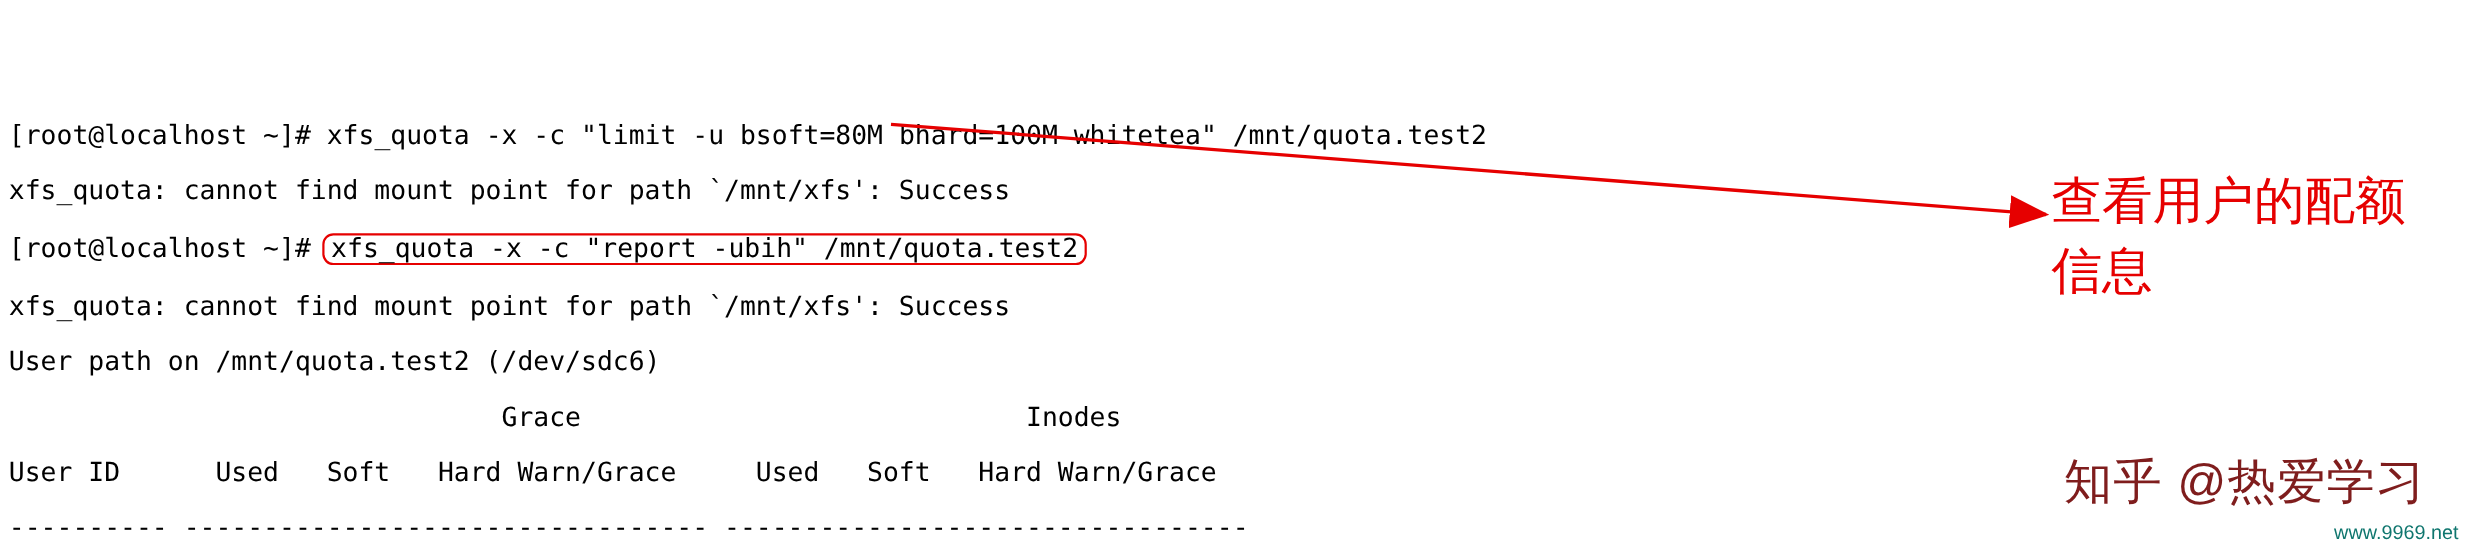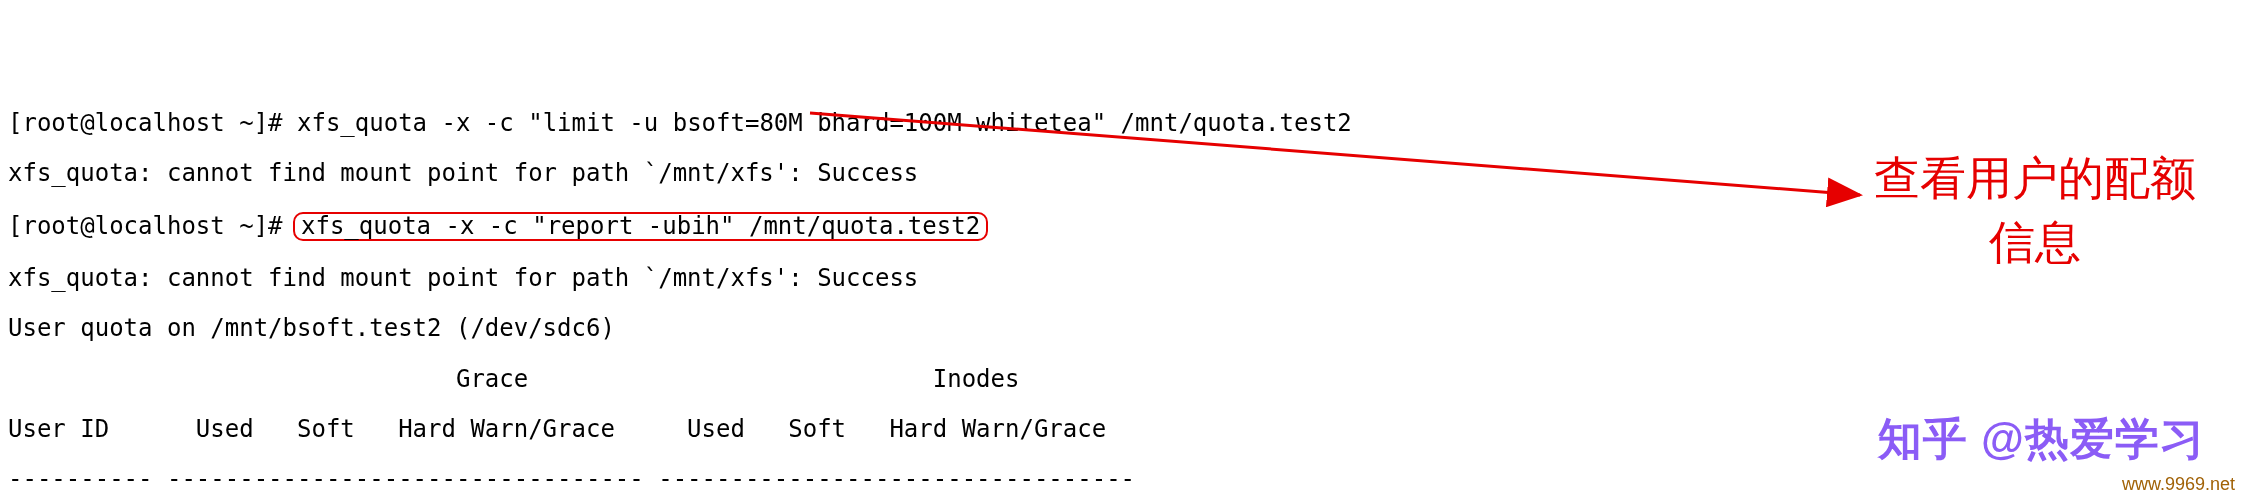--- a/index.html
+++ b/index.html
@@ -28,62 +28,61 @@
       border: 2px solid #e60000;
       border-radius: 10px;
       padding: 0px 6px;
       margin-left: -4px;
     }
     .annotation {
       position: absolute;
       right: 50px;
       top: 150px;
       color: #e60000;
-      font-family: Liberation Mono, monospace;
+      font-family: Liberation Sans, sans-serif;
       font-size: 46px;
       line-height: 1.4;
       white-space: normal;
       width: 340px;
-      text-align: center;
     }
     .arrow-svg {
       position: absolute;
       left: 800px;
       top: 105px;
       pointer-events: none;
     }
     .watermark-zhihu {
       position: absolute;
       right: 50px;
       bottom: 38px;
       font-family: "PingFang SC", "Microsoft YaHei", sans-serif;
       font-size: 44px;
-      color: #8b5cf6;
-      font-weight: 700;
+      color: #7f1d1d;
+      font-weight: 400;
       letter-spacing: 1px;
     }
     .watermark-url {
       position: absolute;
       right: 20px;
       bottom: 6px;
       font-family: Arial, sans-serif;
       font-size: 18px;
-      color: #a16207;
+      color: #0f766e;
     }
   </style>
 </head>
 <body>
 
 
 
 <span class="line"><span>[root@localhost ~]#</span> <span>xfs_quota -x -c "limit -u bsoft=80M bhard=100M whitetea" /mnt/quota.test2</span></span>
 <span class="line">xfs_quota: cannot find mount point for path `/mnt/xfs': Success</span>
 <span class="line"><span>[root@localhost ~]#</span> <span class="highlight-box">xfs_quota -x -c "report -ubih" /mnt/quota.test2</span></span>
 <span class="line">xfs_quota: cannot find mount point for path `/mnt/xfs': Success</span>
-<span class="line">User quota on /mnt/bsoft.test2 (/dev/sdc6)</span>
+<span class="line">User path on /mnt/quota.test2 (/dev/sdc6)</span>
 <span class="line">                               Grace                            Inodes</span>
 <span class="line">User ID      Used   Soft   Hard Warn/Grace     Used   Soft   Hard Warn/Grace</span>
 <span class="line">---------- --------------------------------- ---------------------------------</span>
 
 
 
 <svg class="arrow-svg" width="1080" height="120">
   <defs>
     <marker id="arrowhead" markerWidth="12" markerHeight="10" refX="11" refY="5" orient="auto">
       <polygon points="0 0, 12 5, 0 10" fill="#e60000"></polygon>

